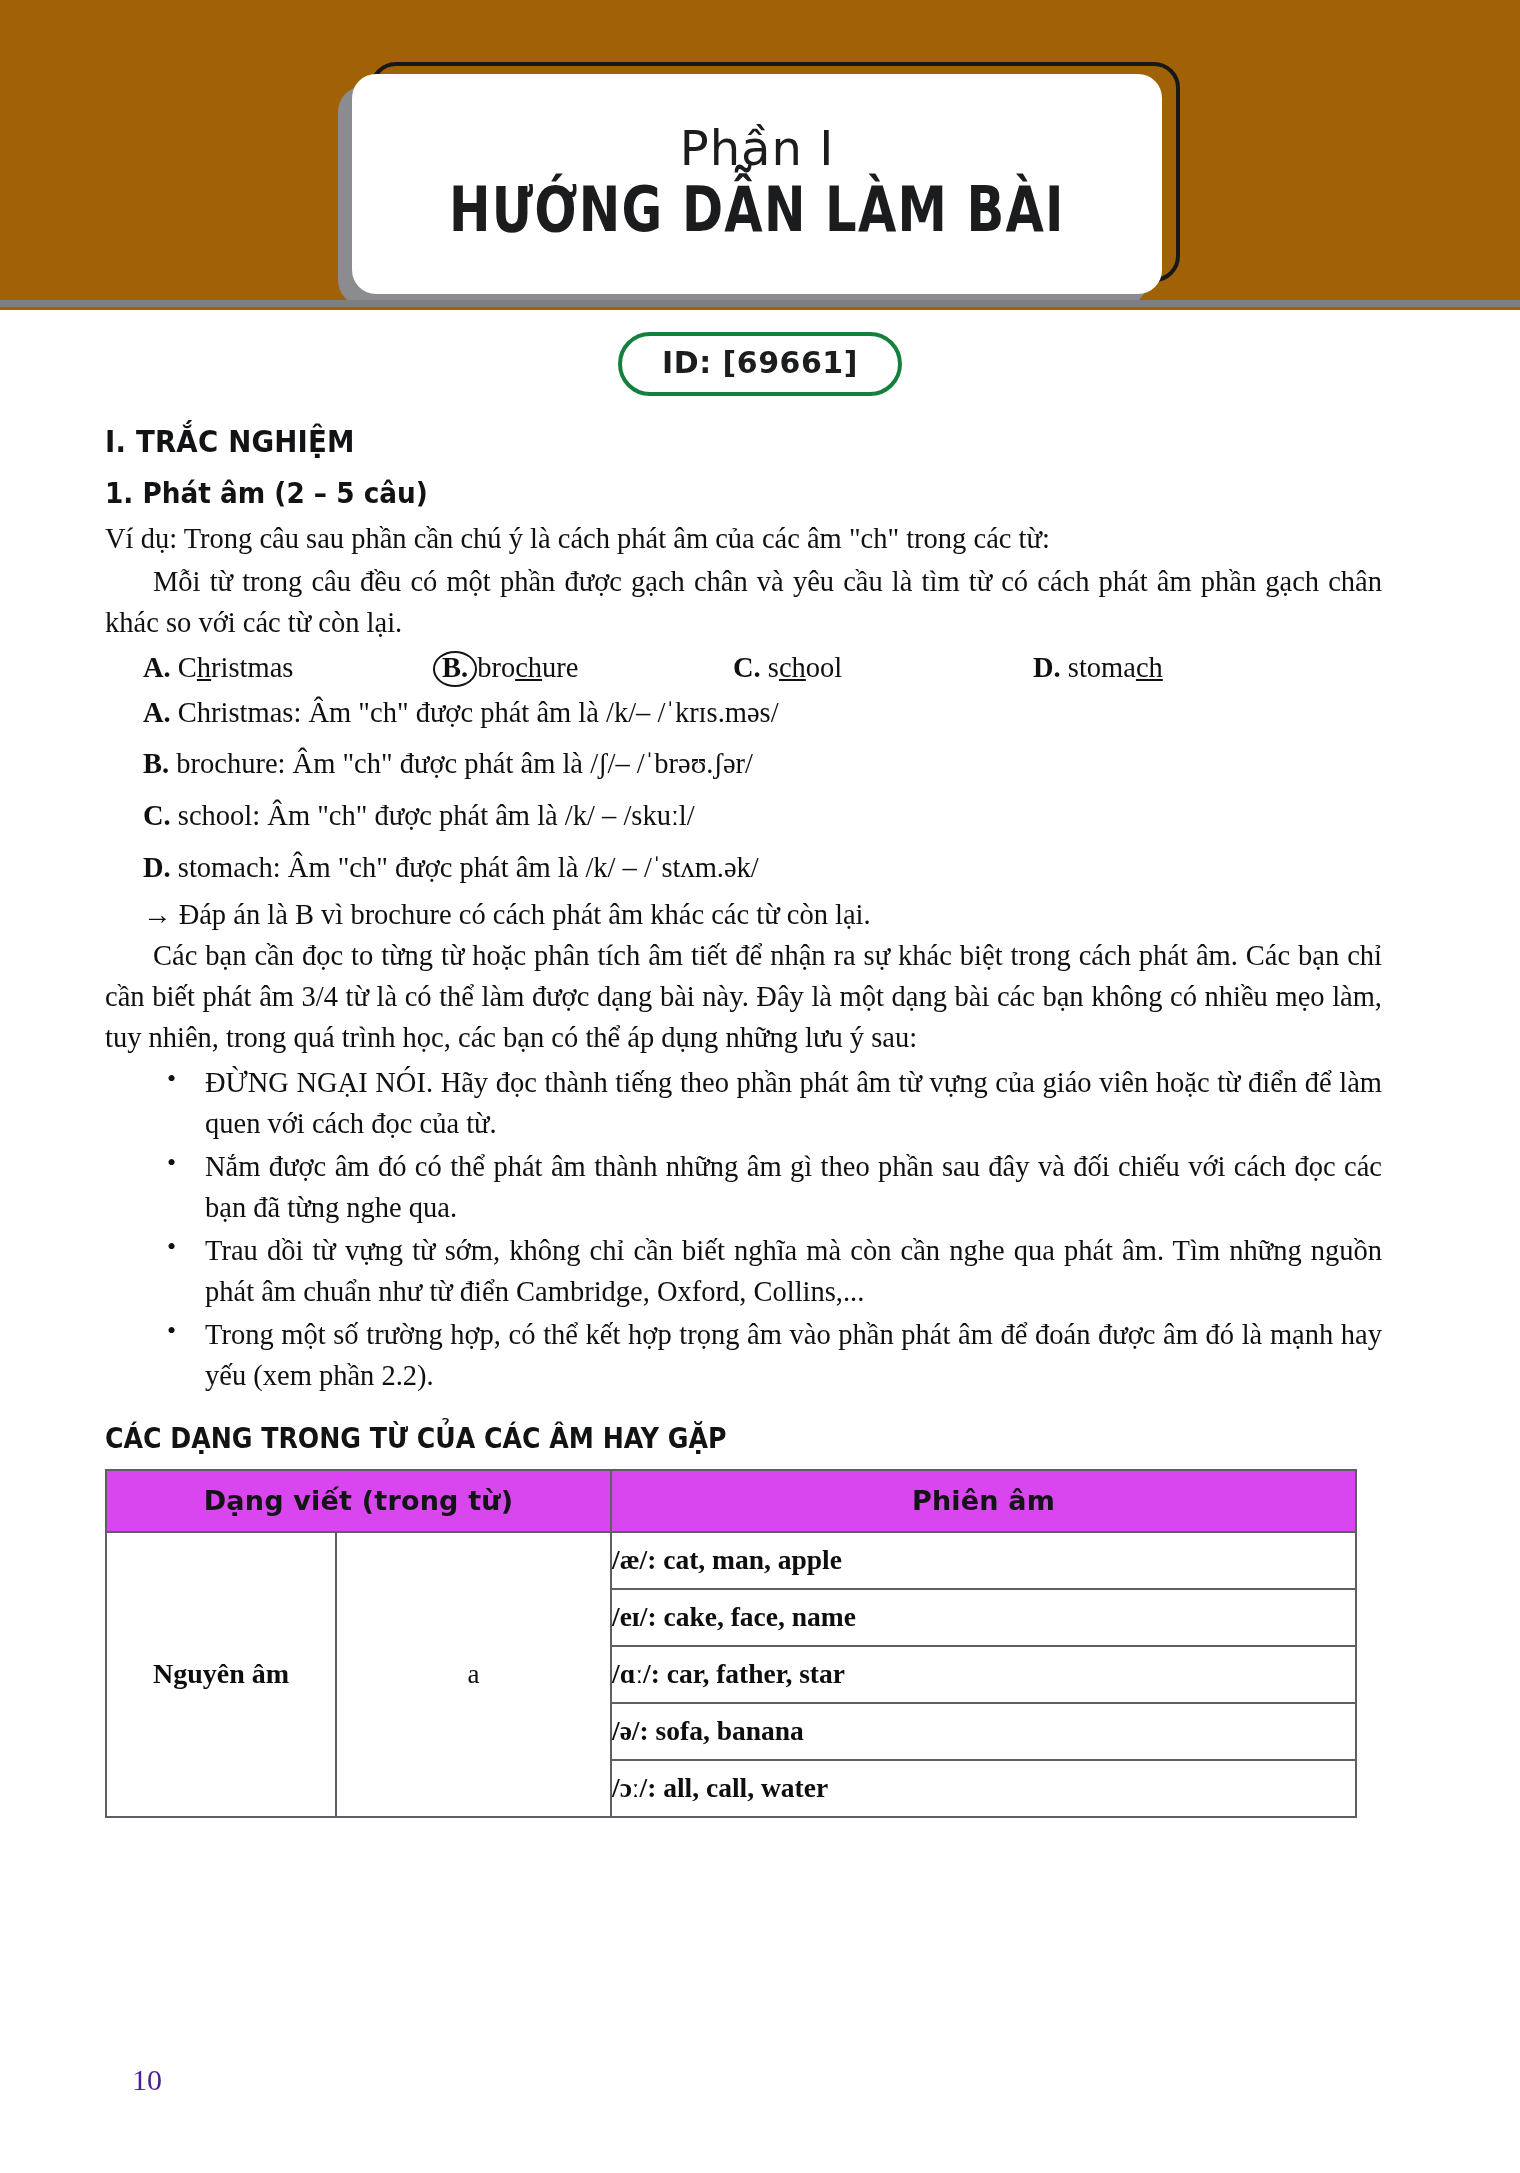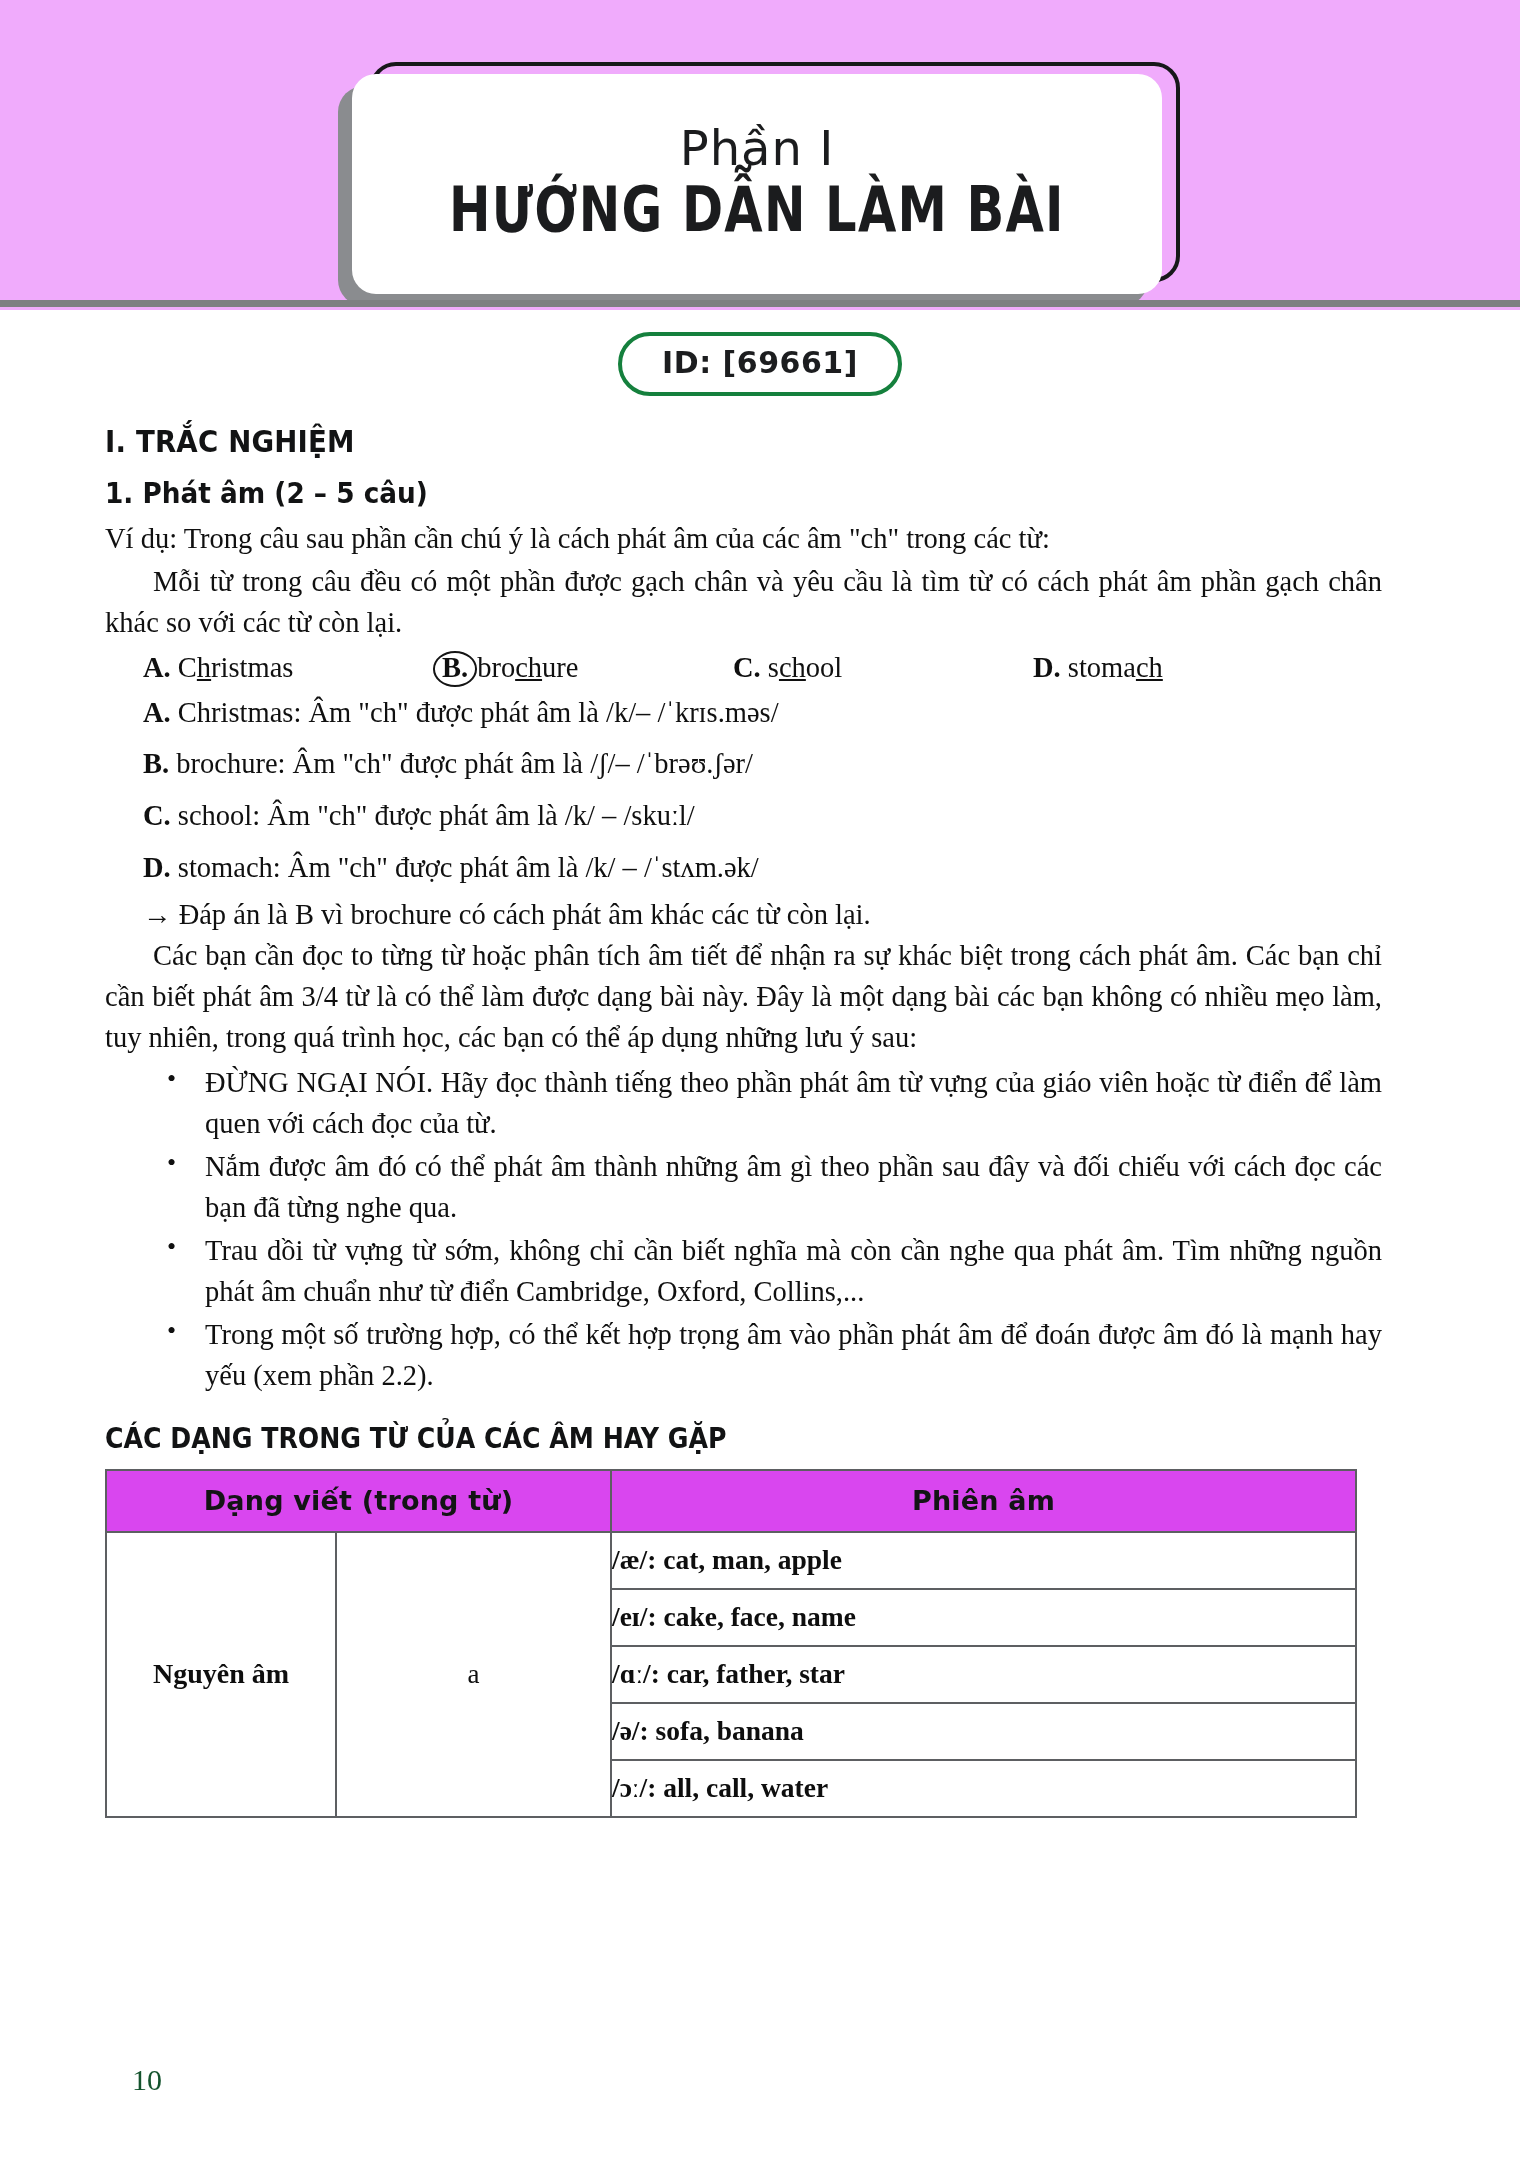--- a/index.html
+++ b/index.html
@@ -11,21 +11,21 @@
     font-family: "Liberation Serif", "DejaVu Serif", serif;
     position: relative;
     overflow: hidden;
   }
 
   
   .banner {
     position: relative;
     width: 1520px;
     height: 310px;
-    background: #f0abfc;
+    background: #a16207;
     overflow: hidden;
   }
   .banner-baseline {
     position: absolute;
     left: 0;
     top: 300px;
     width: 1520px;
     height: 7px;
     background: #7d7f82;
   }
@@ -253,21 +253,21 @@
   }
   .col-a { width: 230px; }
   .col-b { width: 275px; }
   .col-c { width: 745px; }
 
   .page-num {
     position: absolute;
     left: 132px;
     bottom: 76px;
     font-size: 30px;
-    color: #14532d;
+    color: #4c1d95;
     font-family: "Liberation Serif", "DejaVu Serif", serif;
   }
 </style>
 </head>
 <body>
 
 <div class="banner">
   <div class="banner-outline"></div>
   <div class="banner-shadow"></div>
   <div class="banner-card">

